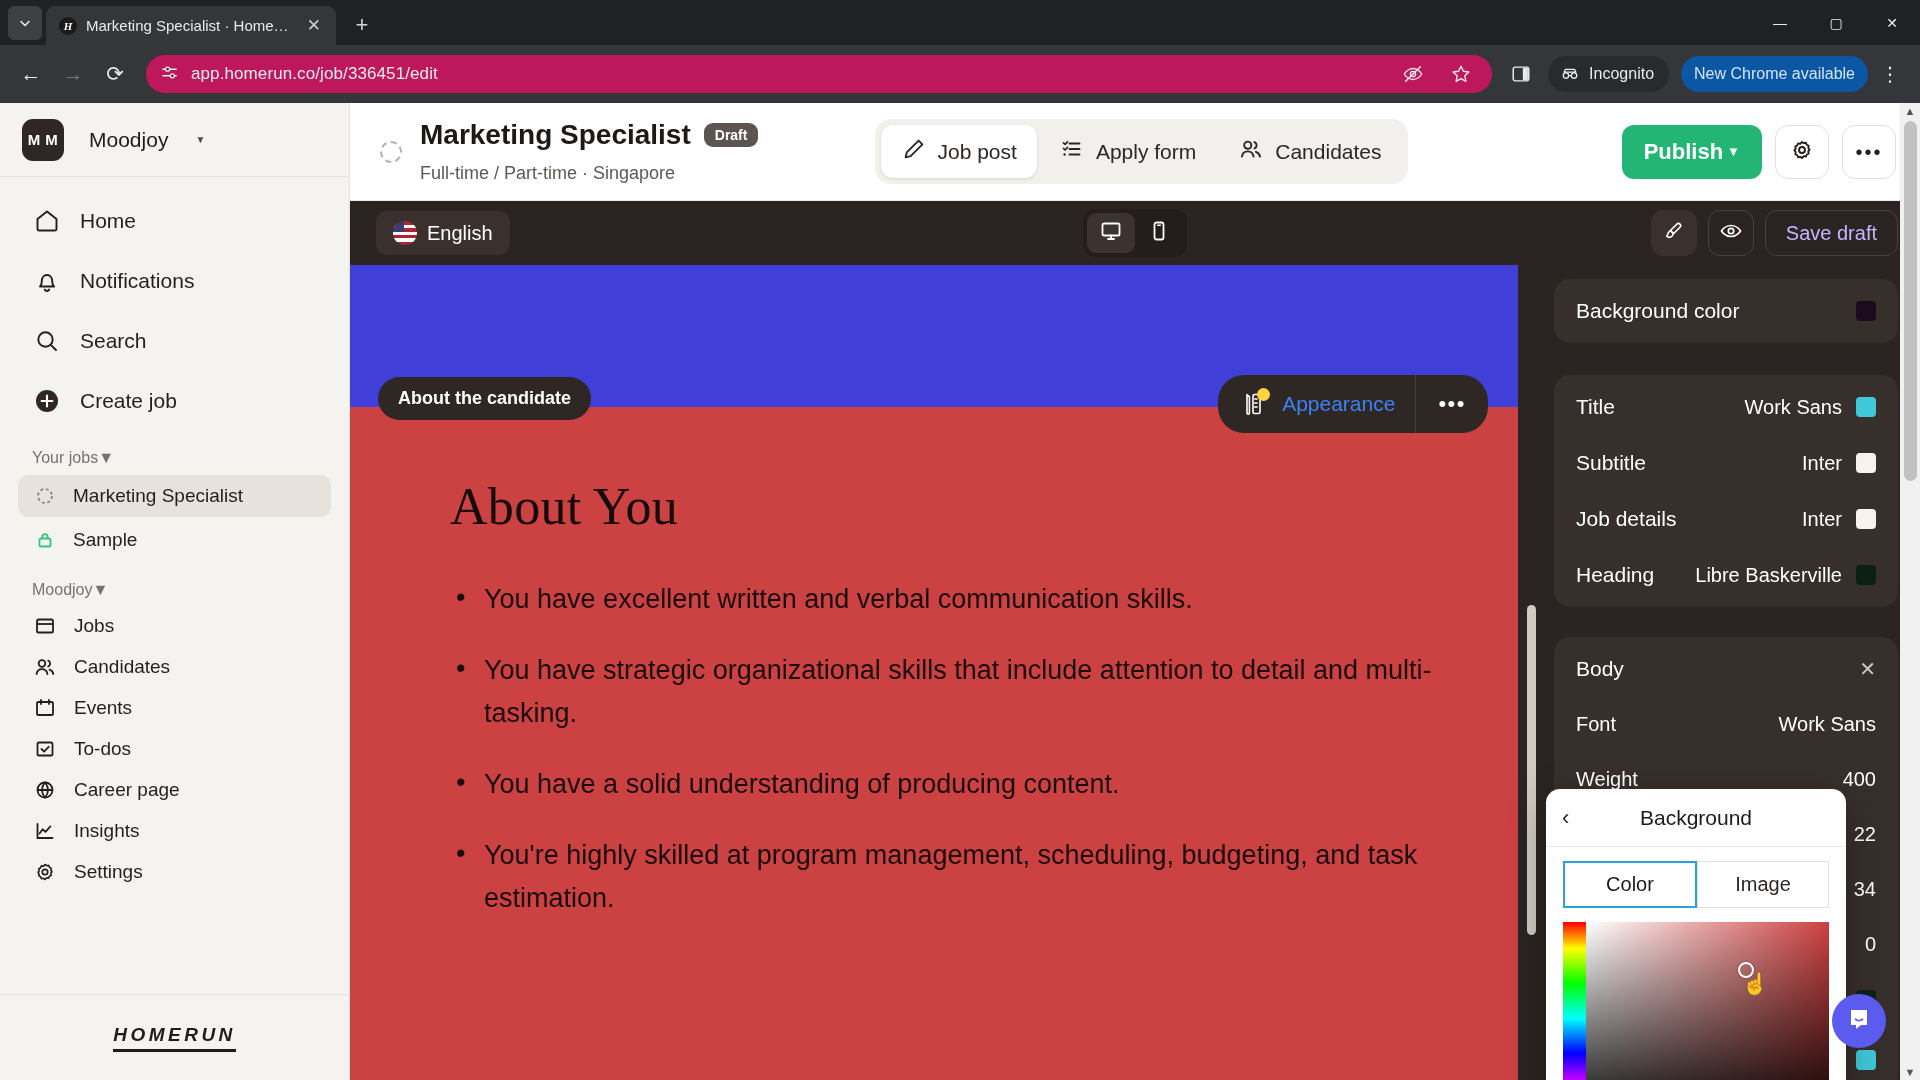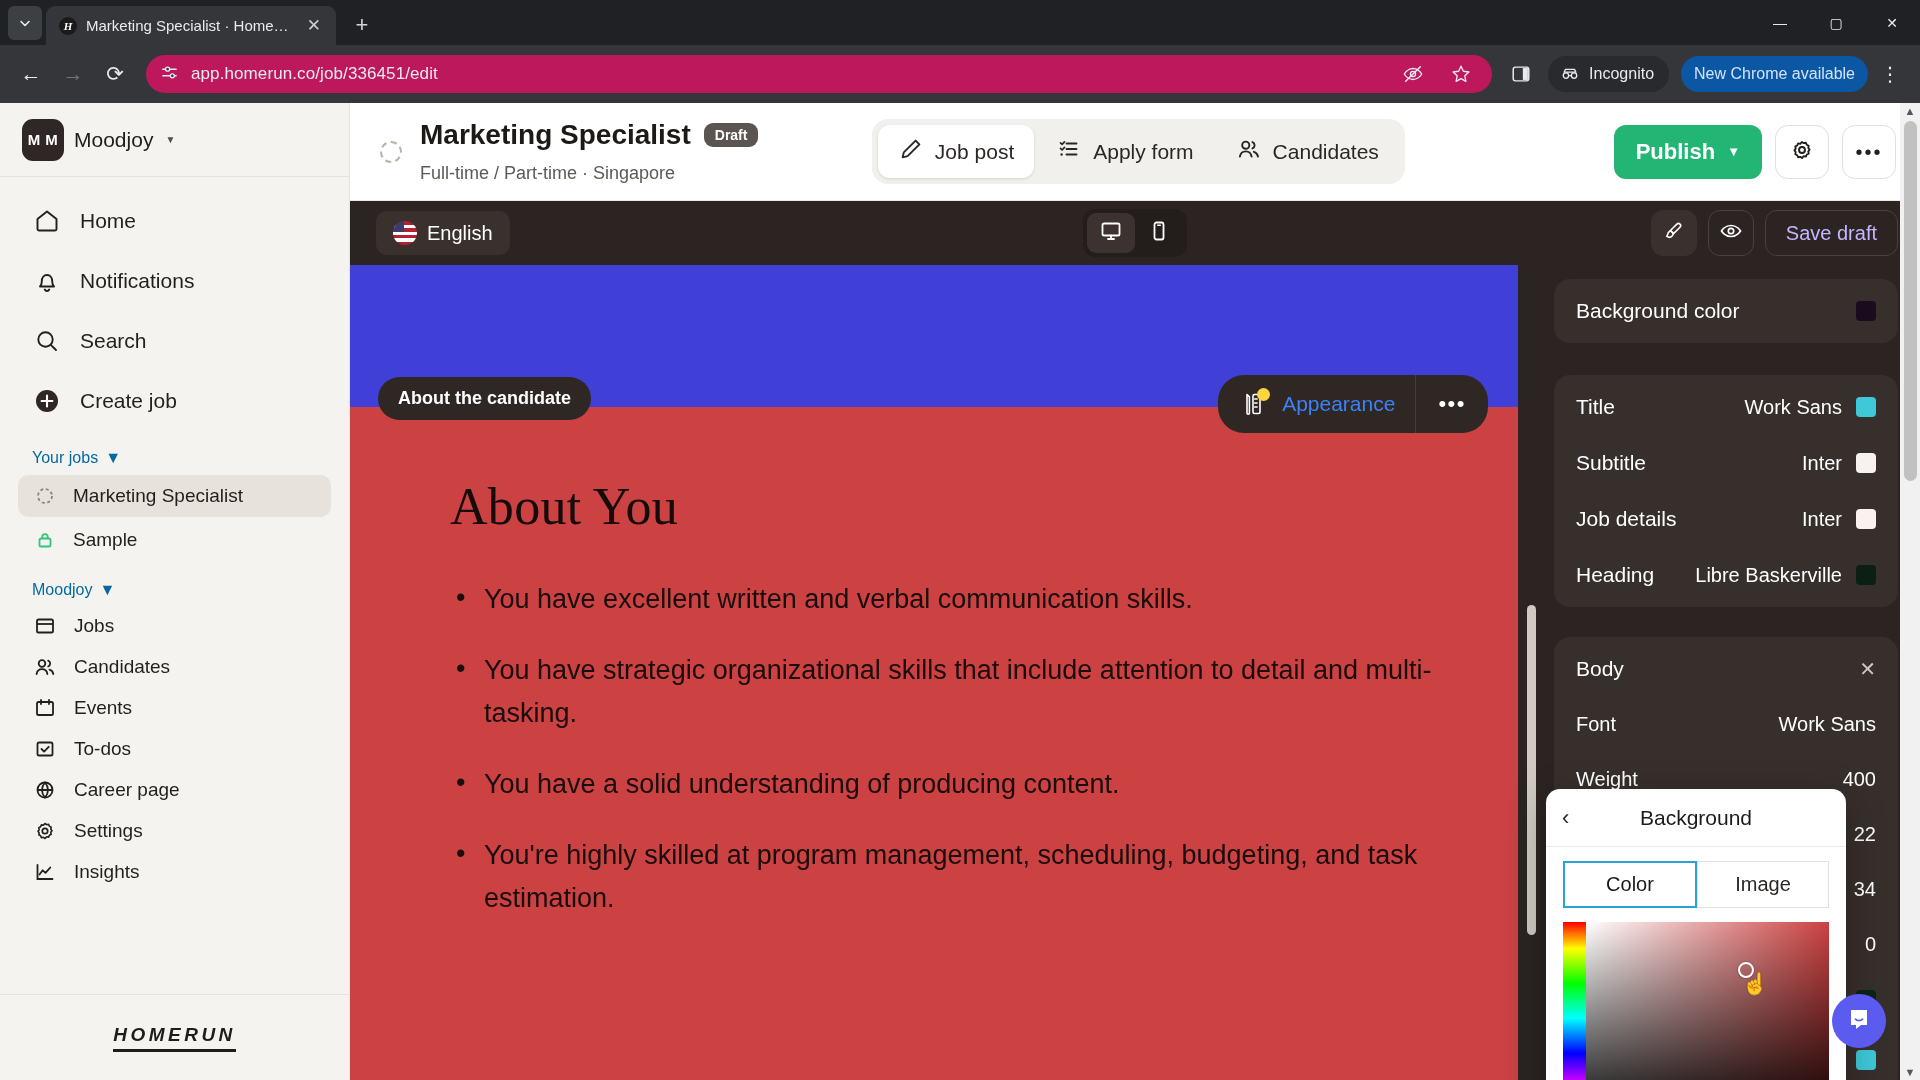--- a/index.html
+++ b/index.html
@@ -94,42 +94,42 @@
   
   .app { display: flex; height: 977px; background: #f5f3f0; position: relative; }
 
   
   .sidebar {
     width: 350px; background: #f5f3ef; flex: 0 0 auto;
     display: flex; flex-direction: column;
     border-right: 1px solid #e6e3dd;
   }
   .org-header {
-    height: 74px; display: flex; align-items: center; gap: 10px;
+    height: 74px; display: flex; align-items: center; gap: 25px;
     padding: 0 22px; border-bottom: 1px solid #e6e3dd;
   }
   .org-avatar {
     width: 42px; height: 42px; border-radius: 11px; background: #2f2725;
     color: #fff; font-size: 15px; font-weight: 700;
     display: flex; align-items: center; justify-content: center;
     letter-spacing: .5px; flex: 0 0 auto;
   }
   .org-name { font-size: 21px; color: #1f1c1a; font-weight: 500; }
   .caret { font-size: 10px; color: #544f4b; margin-left: 2px; }
 
   .nav-section { padding: 14px 18px 0 18px; }
   .nav-item {
     display: flex; align-items: center; gap: 18px;
     height: 60px; padding: 0 14px; border-radius: 12px;
     color: #221f1d; font-size: 21px;
   }
   .nav-ico { width: 30px; height: 30px; flex: 0 0 auto; display:flex; align-items:center; justify-content:center;}
   .group-label {
-    font-size: 16px; color: #0369a1; padding: 18px 32px 6px 32px;
-    display: flex; align-items: center; gap: 7px;
+    font-size: 16px; color: #737373; padding: 18px 32px 6px 32px;
+    display: flex; align-items: center; 
   }
   .job-item {
     display: flex; align-items: center; gap: 15px;
     height: 42px; padding: 0 14px; border-radius: 10px;
     font-size: 19px; color: #221f1d; margin: 2px 0;
   }
   .job-item.active { background: #e7e3dc; }
   .small-nav {
     display: flex; align-items: center; gap: 16px;
     height: 41px; padding: 0 14px; border-radius: 10px;
@@ -172,21 +172,21 @@
   .seg-tab {
     display: flex; align-items: center; gap: 11px;
     padding: 11px 20px; border-radius: 12px;
     font-size: 21px; color: #2b2724;
   }
   .seg-tab.active { background: #fff; box-shadow: 0 1px 3px rgba(0,0,0,.12); }
 
   .header-right { display: flex; align-items: center; gap: 13px; margin-left: auto; }
   .publish-btn {
     background: #22b573; color: #fff; border-radius: 12px;
-    height: 54px; display: flex; align-items: center; gap: 12px;
+    height: 54px; display: flex; align-items: center; gap: 4px;
     padding: 0 22px; font-size: 22px; font-weight: 600;
   }
   .icon-btn-light {
     width: 54px; height: 54px; border-radius: 13px; background: #fff;
     border: 1px solid #e3e0db; display: flex;
     align-items: center; justify-content: center; color: #221f1d;
   }
 
   
   .editor-bar {
@@ -551,34 +551,34 @@
           <svg width="24" height="24" viewBox="0 0 24 24" fill="none">
               <circle cx="12" cy="12" r="7.5" stroke="#221f1d" stroke-width="1.8"></circle>
               <path d="M4.5 12h15M12 4.5c2 2.2 3 4.8 3 7.5s-1 5.3-3 7.5c-2-2.2-3-4.8-3-7.5s1-5.3 3-7.5z" stroke="#221f1d" stroke-width="1.8"></path>
             </svg>
         </span>
         <span>Career page</span>
       </div>
       <div class="small-nav">
         <span class="small-ico">
           <svg width="24" height="24" viewBox="0 0 24 24" fill="none">
-              <path d="M12 4.5l1.6 1.2 2-.4.8 1.9 1.8.9-.4 2 1.2 1.6-1.2 1.6.4 2-1.8.9-.8 1.9-2-.4L12 19.5l-1.6-1.2-2 .4-.8-1.9-1.8-.9.4-2L5 12.3l1.2-1.6-.4-2 1.8-.9.8-1.9 2 .4L12 4.5z" stroke="#221f1d" stroke-width="1.6" stroke-linejoin="round"></path>
-              <circle cx="12" cy="12" r="2.7" stroke="#221f1d" stroke-width="1.7"></circle>
-            </svg>
-        </span>
-        <span>Settings</span>
+              <path d="M4.5 5v14h15" stroke="#221f1d" stroke-width="1.8" stroke-linecap="round"></path>
+              <path d="M6.5 14.5l3.2-4.2 2.8 2.6 4.8-5.4" stroke="#221f1d" stroke-width="1.8" stroke-linecap="round" stroke-linejoin="round"></path>
+            </svg>
+        </span>
+        <span>Insights</span>
       </div>
       <div class="small-nav">
         <span class="small-ico">
           <svg width="24" height="24" viewBox="0 0 24 24" fill="none">
-              <path d="M4.5 5v14h15" stroke="#221f1d" stroke-width="1.8" stroke-linecap="round"></path>
-              <path d="M6.5 14.5l3.2-4.2 2.8 2.6 4.8-5.4" stroke="#221f1d" stroke-width="1.8" stroke-linecap="round" stroke-linejoin="round"></path>
-            </svg>
-        </span>
-        <span>Insights</span>
+              <path d="M12 4.5l1.6 1.2 2-.4.8 1.9 1.8.9-.4 2 1.2 1.6-1.2 1.6.4 2-1.8.9-.8 1.9-2-.4L12 19.5l-1.6-1.2-2 .4-.8-1.9-1.8-.9.4-2L5 12.3l1.2-1.6-.4-2 1.8-.9.8-1.9 2 .4L12 4.5z" stroke="#221f1d" stroke-width="1.6" stroke-linejoin="round"></path>
+              <circle cx="12" cy="12" r="2.7" stroke="#221f1d" stroke-width="1.7"></circle>
+            </svg>
+        </span>
+        <span>Settings</span>
       </div>
     </div>
 
     <div class="sidebar-footer">
       <div class="homerun-logo">HOMERUN</div>
     </div>
   </aside>
 
   <section class="main">
 

